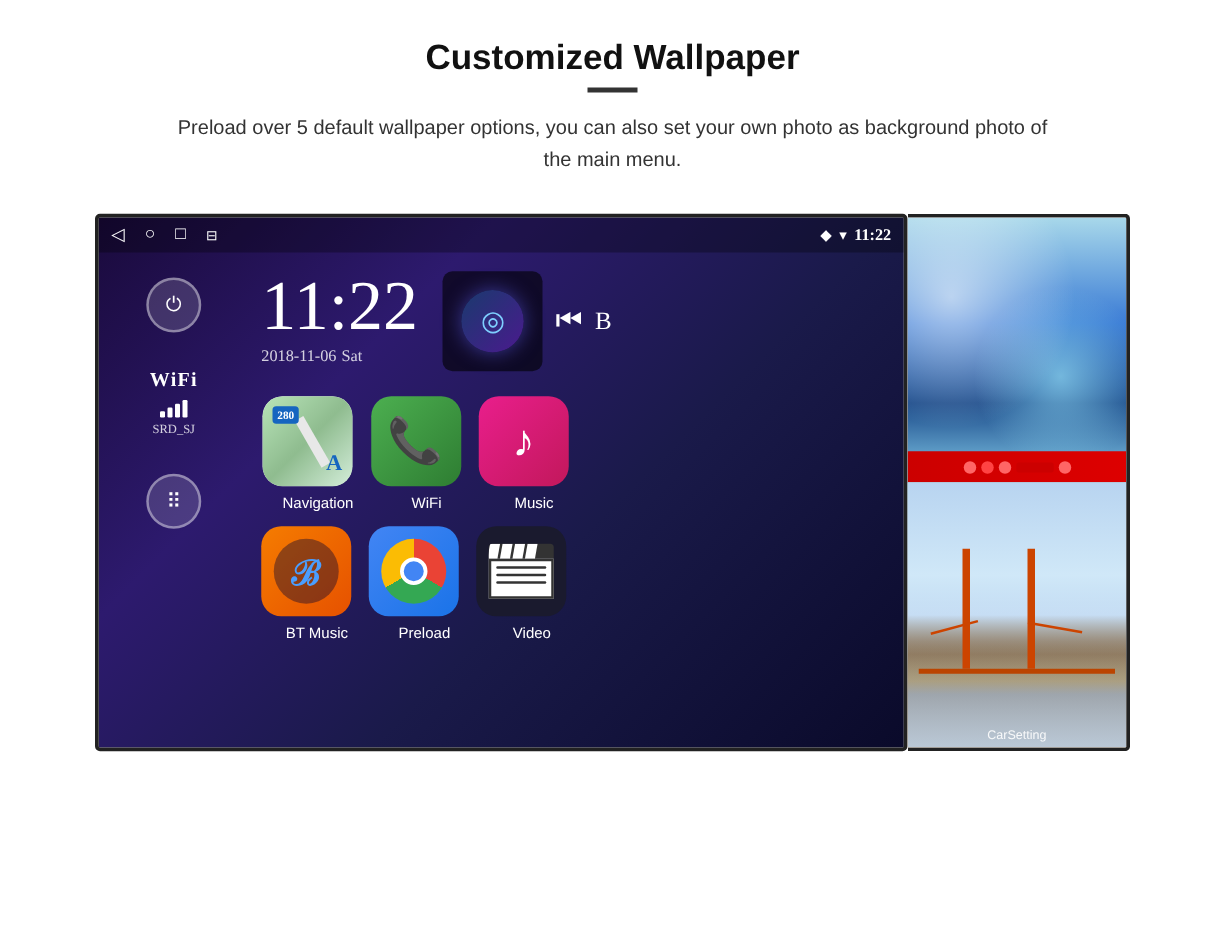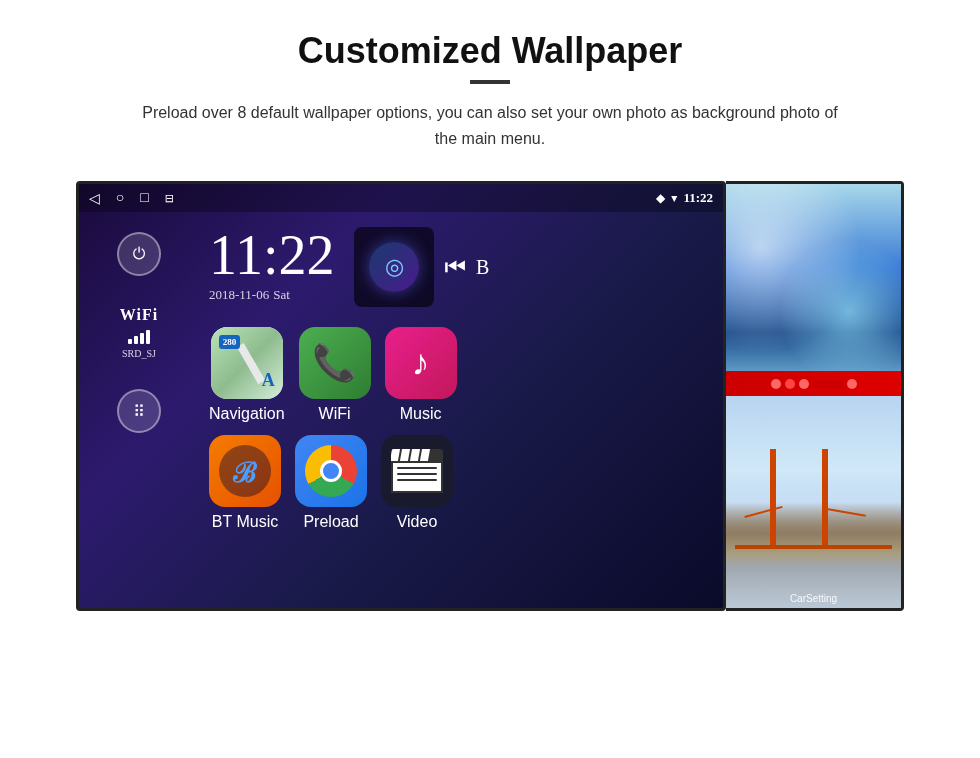--- a/index.html
+++ b/index.html
@@ -8,21 +8,21 @@
       font-family: 'Georgia', serif;
       width: 980px;
       min-height: 758px;
       display: flex;
       flex-direction: column;
       align-items: center;
       padding: 30px 60px 40px;
     }
 
     .page-title {
-      font-size: 36px;
+      font-size: 28px;
       font-weight: 900;
       color: #111;
       text-align: center;
       margin-bottom: 8px;
       font-family: 'Arial Black', Arial, sans-serif;
     }
 
     .title-underline {
       width: 40px;
       height: 4px;
@@ -257,23 +257,24 @@
       align-items: center;
       justify-content: center;
       font-size: 32px;
       color: #fff;
       position: relative;
       overflow: hidden;
     }
 
     .app-label {
       color: #fff;
-      font-size: 16px;
+      font-size: 12px;
       text-align: left;
       font-family: Arial, sans-serif;
+      margin-left: 17px;
     }
 
     
     .nav-app {
       background: linear-gradient(135deg, #e8f4e8, #c8e6c9);
     }
 
     .nav-map {
       width: 100%;
       height: 100%;
@@ -538,21 +539,21 @@
       width: 100%;
       height: 40%;
       background: linear-gradient(0deg, rgba(200,220,240,0.7) 0%, transparent 100%);
     }
   </style>
 </head>
 <body>
 
 <h1 class="page-title">Customized Wallpaper</h1>
 <div class="title-underline"></div>
-<p class="page-subtitle">Preload over 8 default wallpaper options, you can also set your own photo as background photo of the main menu.</p>
+<p class="page-subtitle">Preload over 5 default wallpaper options, you can also set your own photo as background photo of the main menu.</p>
 
 <div class="screen-container">
 
   <div class="android-screen">
 
     <div class="status-bar">
       <div class="nav-icons">
         <span class="nav-icon">◁</span>
         <span class="nav-icon">○</span>
         <span class="nav-icon">□</span>

